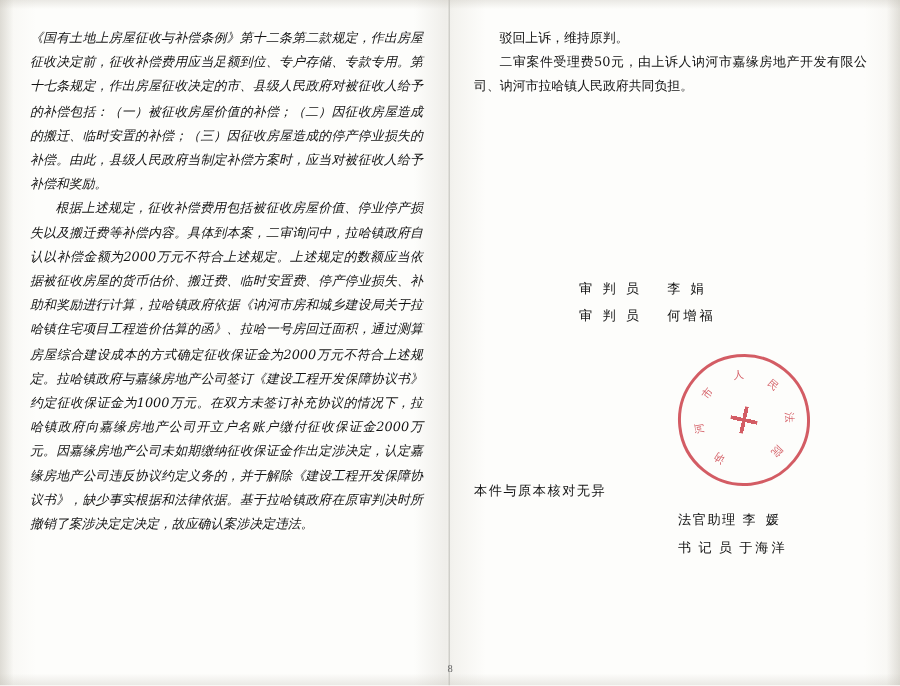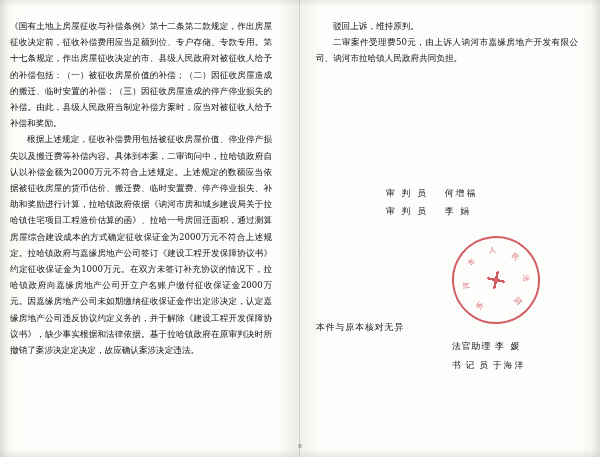--- a/index.html
+++ b/index.html
@@ -20,21 +20,21 @@
     position:absolute;left:299px;top:0;bottom:0;width:1px;
     background:rgba(120,118,110,.28);
   }
   .col{
     position:absolute;top:18px;
     font-size:8.6px;
     line-height:16.2px;
     text-align:justify;
     text-justify:inter-character;
   }
-  .col.left{left:10px;width:262px;}
+  .col.left{left:20px;width:262px;font-style:italic;}
   .col.right{left:316px;width:262px;}
   .col p{margin:0 0 0 0;text-indent:17px;}
   .col p.noind{text-indent:0;}
   
   .rblock{font-size:8.6px;line-height:16.2px;}
   .rblock p{margin:0;text-indent:17px;}
   .rblock p.flush{text-indent:0;}
   .panel{
     position:absolute;left:316px;top:185px;width:262px;
     font-size:8.8px;line-height:17.5px;
@@ -106,25 +106,25 @@
   </div>
 
   <div class="col right rblock">
     <p>驳回上诉，维持原判。</p>
     <p>二审案件受理费50元，由上诉人讷河市嘉缘房地产开发有限公司、讷河市拉哈镇人民政府共同负担。</p>
   </div>
 
   <div class="panel">
     <div class="row">
       <span class="role">审 判 员</span>
-      <span class="nm">何增福</span>
+      <span class="nm">李 娟</span>
     </div>
     <div class="row">
       <span class="role">审 判 员</span>
-      <span class="nm">李 娟</span>
+      <span class="nm">何增福</span>
     </div>
   </div>
 
   <div class="seal">
     <div class="sealtxt">
         <b style="transform: translate(-19.1227px, 23.1154px) rotate(-140.4deg) translate(-50%, -50%);">讷</b>
         <b style="transform: translate(-29.9408px, 1.88372px) rotate(-93.6deg) translate(-50%, -50%);">河</b>
         <b style="transform: translate(-21.8691px, -20.5364px) rotate(-46.8deg) translate(-50%, -50%);">市</b>
         <b style="transform: translate(0px, -30px) rotate(0deg) translate(-50%, -50%);">人</b>
         <b style="transform: translate(21.8691px, -20.5364px) rotate(46.8deg) translate(-50%, -50%);">民</b>

